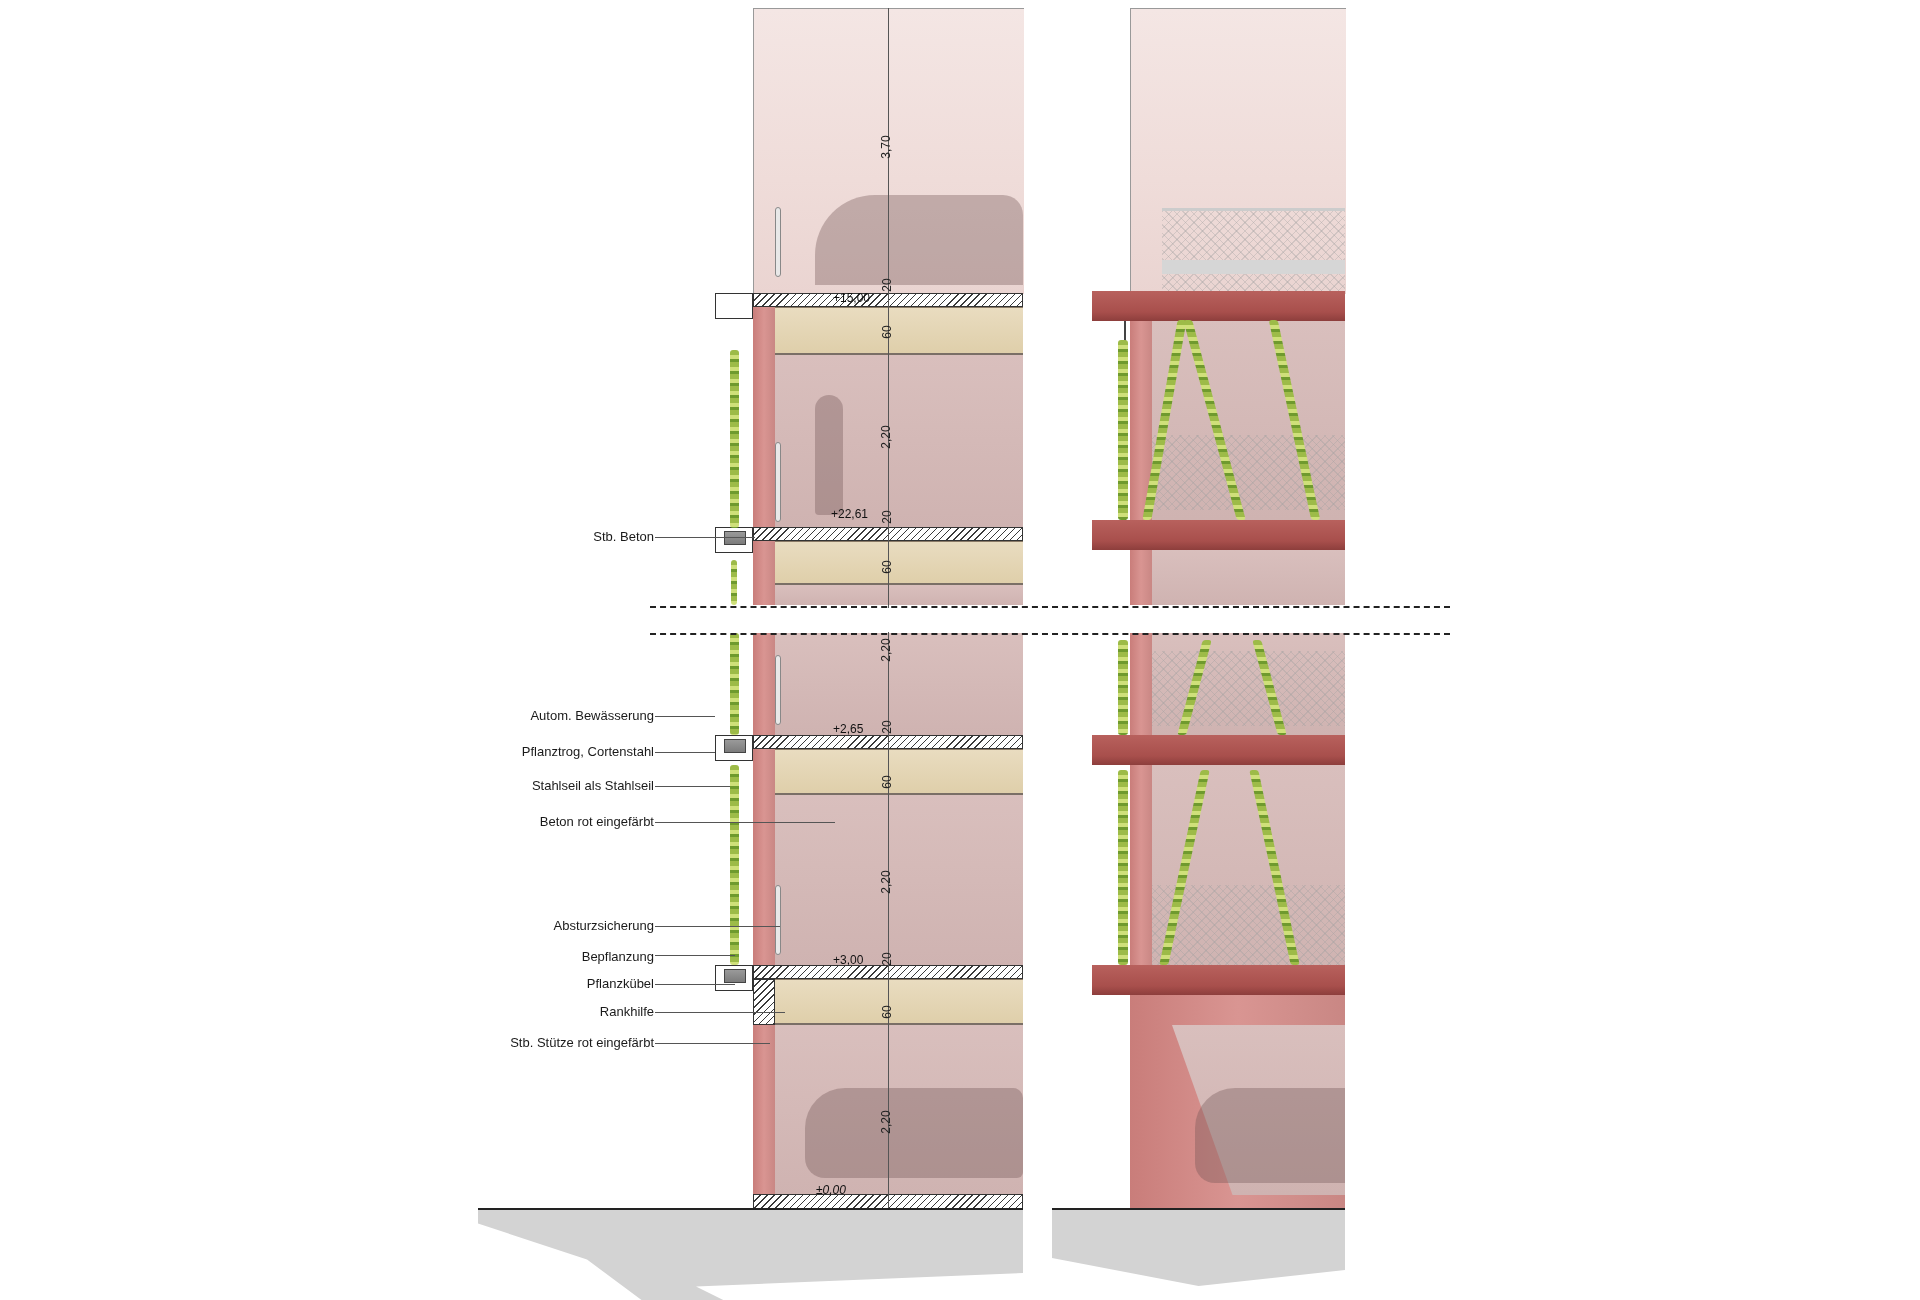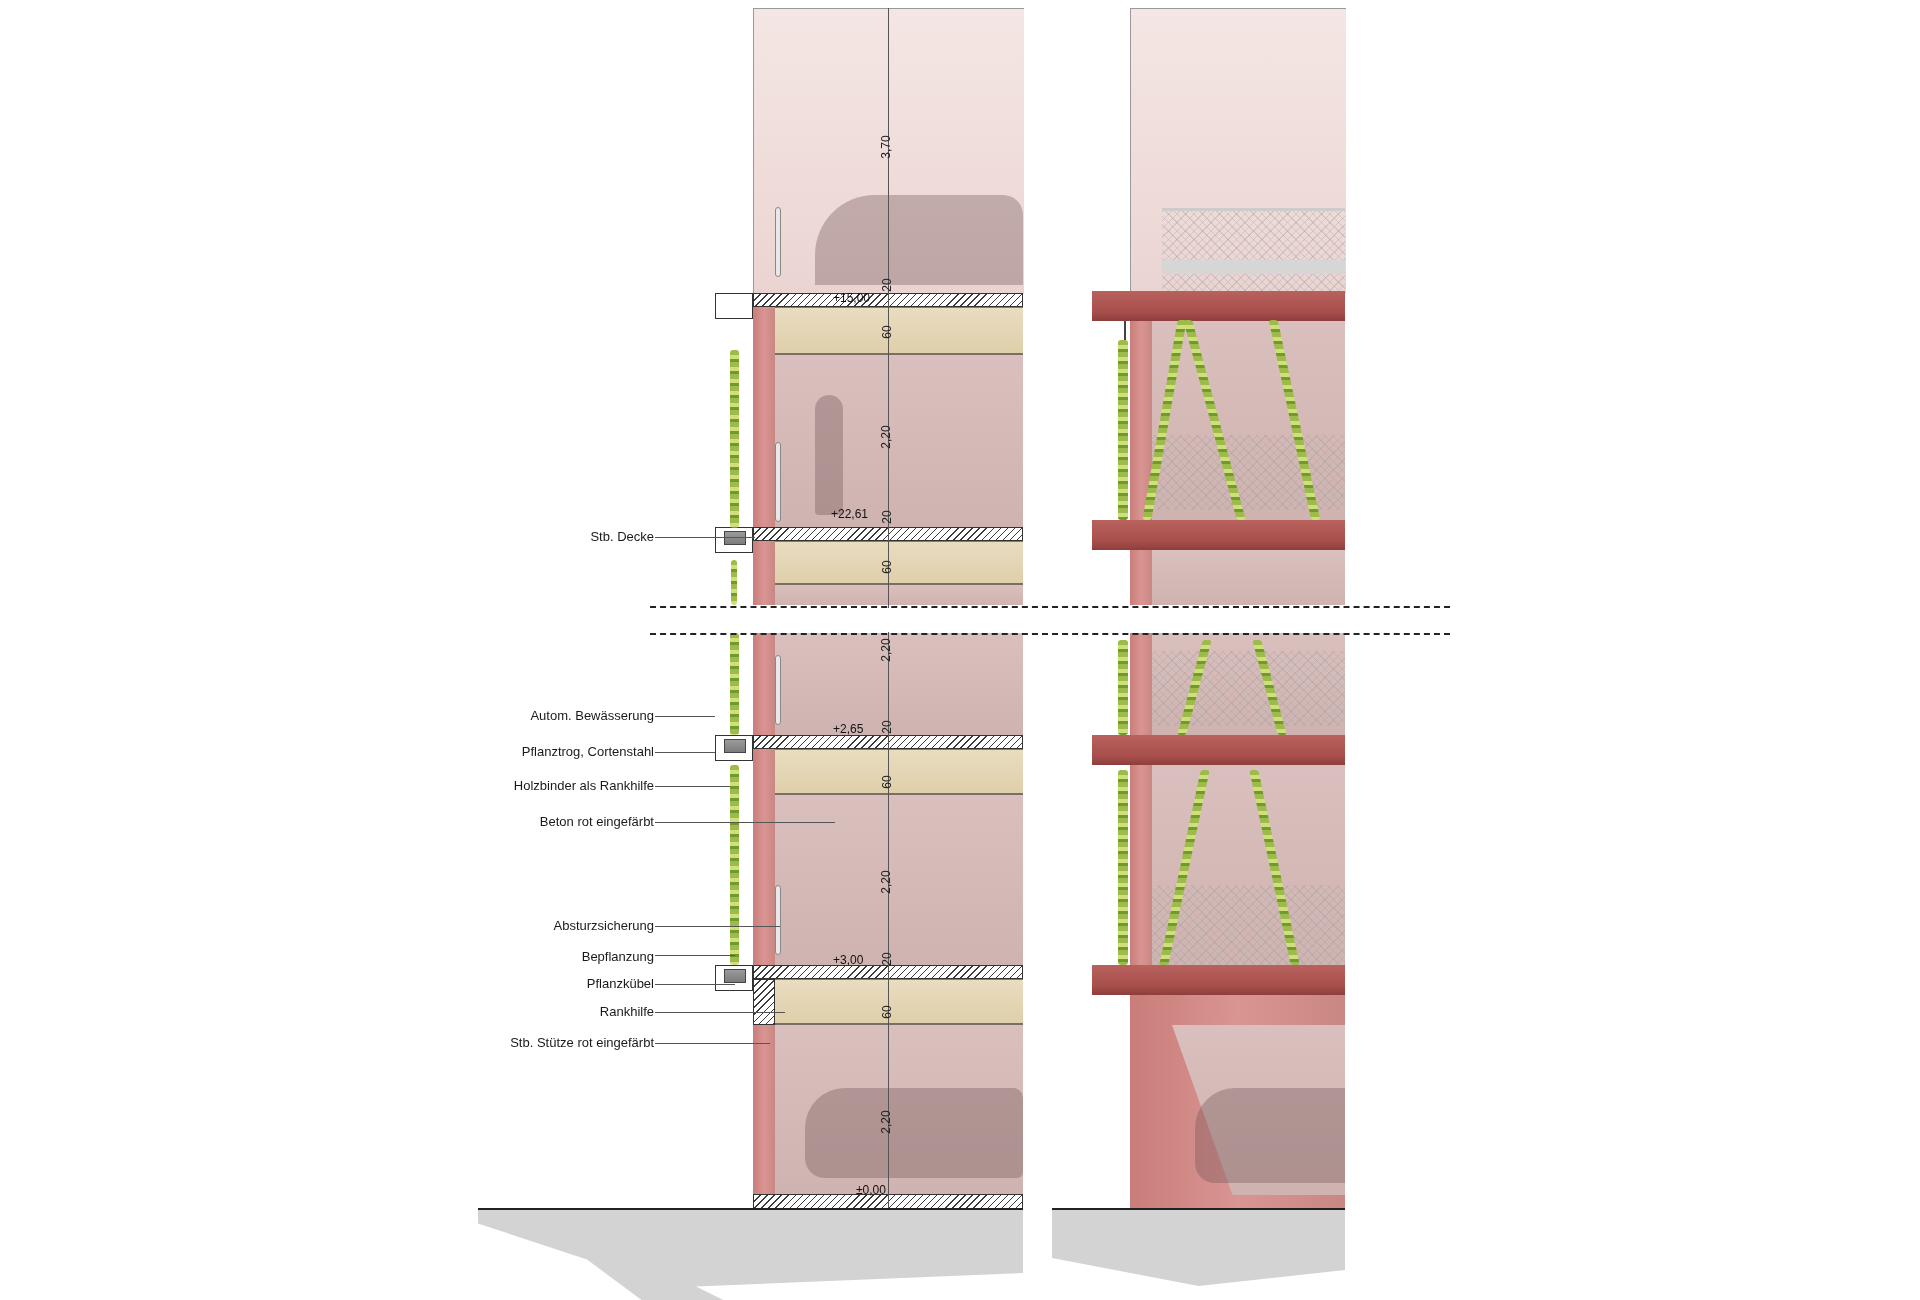--- a/index.html
+++ b/index.html
@@ -79,44 +79,44 @@
   <div class="abs vine" style="left:30px;top:350px;width:9px;height:178px;"></div>
   <div class="abs vine" style="left:31px;top:560px;width:6px;height:45px;"></div>
   <div class="abs vine" style="left:30px;top:633px;width:9px;height:102px;"></div>
   <div class="abs vine" style="left:30px;top:765px;width:9px;height:200px;"></div>
 </div>
 
 <div class="abs" style="left:833px;top:288px;"><span class="level">+15,00</span></div>
 <div class="abs" style="left:831px;top:504px;"><span class="level">+22,61</span></div>
 <div class="abs" style="left:833px;top:719px;"><span class="level">+2,65</span></div>
 <div class="abs" style="left:833px;top:950px;"><span class="level">+3,00</span></div>
-<div class="abs" style="left:856px;top:1180px;"><span class="level">±0,00</span></div>
+<div class="abs" style="left:816px;top:1180px;font-style:italic;"><span class="level">±0,00</span></div>
 
 <div class="abs dim" style="left:874px;top:140px;">3,70</div>
 <div class="abs dim" style="left:880px;top:278px;">20</div>
 <div class="abs dim" style="left:880px;top:325px;">60</div>
 <div class="abs dim" style="left:874px;top:430px;">2,20</div>
 <div class="abs dim" style="left:880px;top:510px;">20</div>
 <div class="abs dim" style="left:880px;top:560px;">60</div>
 <div class="abs dim" style="left:874px;top:643px;">2,20</div>
 <div class="abs dim" style="left:880px;top:720px;">20</div>
 <div class="abs dim" style="left:880px;top:775px;">60</div>
 <div class="abs dim" style="left:874px;top:875px;">2,20</div>
 <div class="abs dim" style="left:880px;top:952px;">20</div>
 <div class="abs dim" style="left:880px;top:1005px;">60</div>
 <div class="abs dim" style="left:874px;top:1115px;">2,20</div>
 <div class="abs dim" style="left:880px;top:1225px;">20</div>
 
-<div class="abs label" style="right:1266px;top:529px;">Stb. Decke</div>
+<div class="abs label" style="right:1266px;top:529px;">Stb. Beton</div>
 <div class="abs leader" style="left:655px;top:537px;width:100px;"></div>
 <div class="abs label" style="right:1266px;top:708px;">Autom. Bewässerung</div>
 <div class="abs leader" style="left:655px;top:716px;width:60px;"></div>
 <div class="abs label" style="right:1266px;top:744px;">Pflanztrog, Cortenstahl</div>
 <div class="abs leader" style="left:655px;top:752px;width:60px;"></div>
-<div class="abs label" style="right:1266px;top:778px;">Holzbinder als Rankhilfe</div>
+<div class="abs label" style="right:1266px;top:778px;">Stahlseil als Stahlseil</div>
 <div class="abs leader" style="left:655px;top:786px;width:75px;"></div>
 <div class="abs label" style="right:1266px;top:814px;">Beton rot eingefärbt</div>
 <div class="abs leader" style="left:655px;top:822px;width:180px;"></div>
 <div class="abs label" style="right:1266px;top:918px;">Absturzsicherung</div>
 <div class="abs leader" style="left:655px;top:926px;width:125px;"></div>
 <div class="abs label" style="right:1266px;top:949px;">Bepflanzung</div>
 <div class="abs leader" style="left:655px;top:955px;width:80px;"></div>
 <div class="abs label" style="right:1266px;top:976px;">Pflanzkübel</div>
 <div class="abs leader" style="left:655px;top:984px;width:80px;"></div>
 <div class="abs label" style="right:1266px;top:1004px;">Rankhilfe</div>

